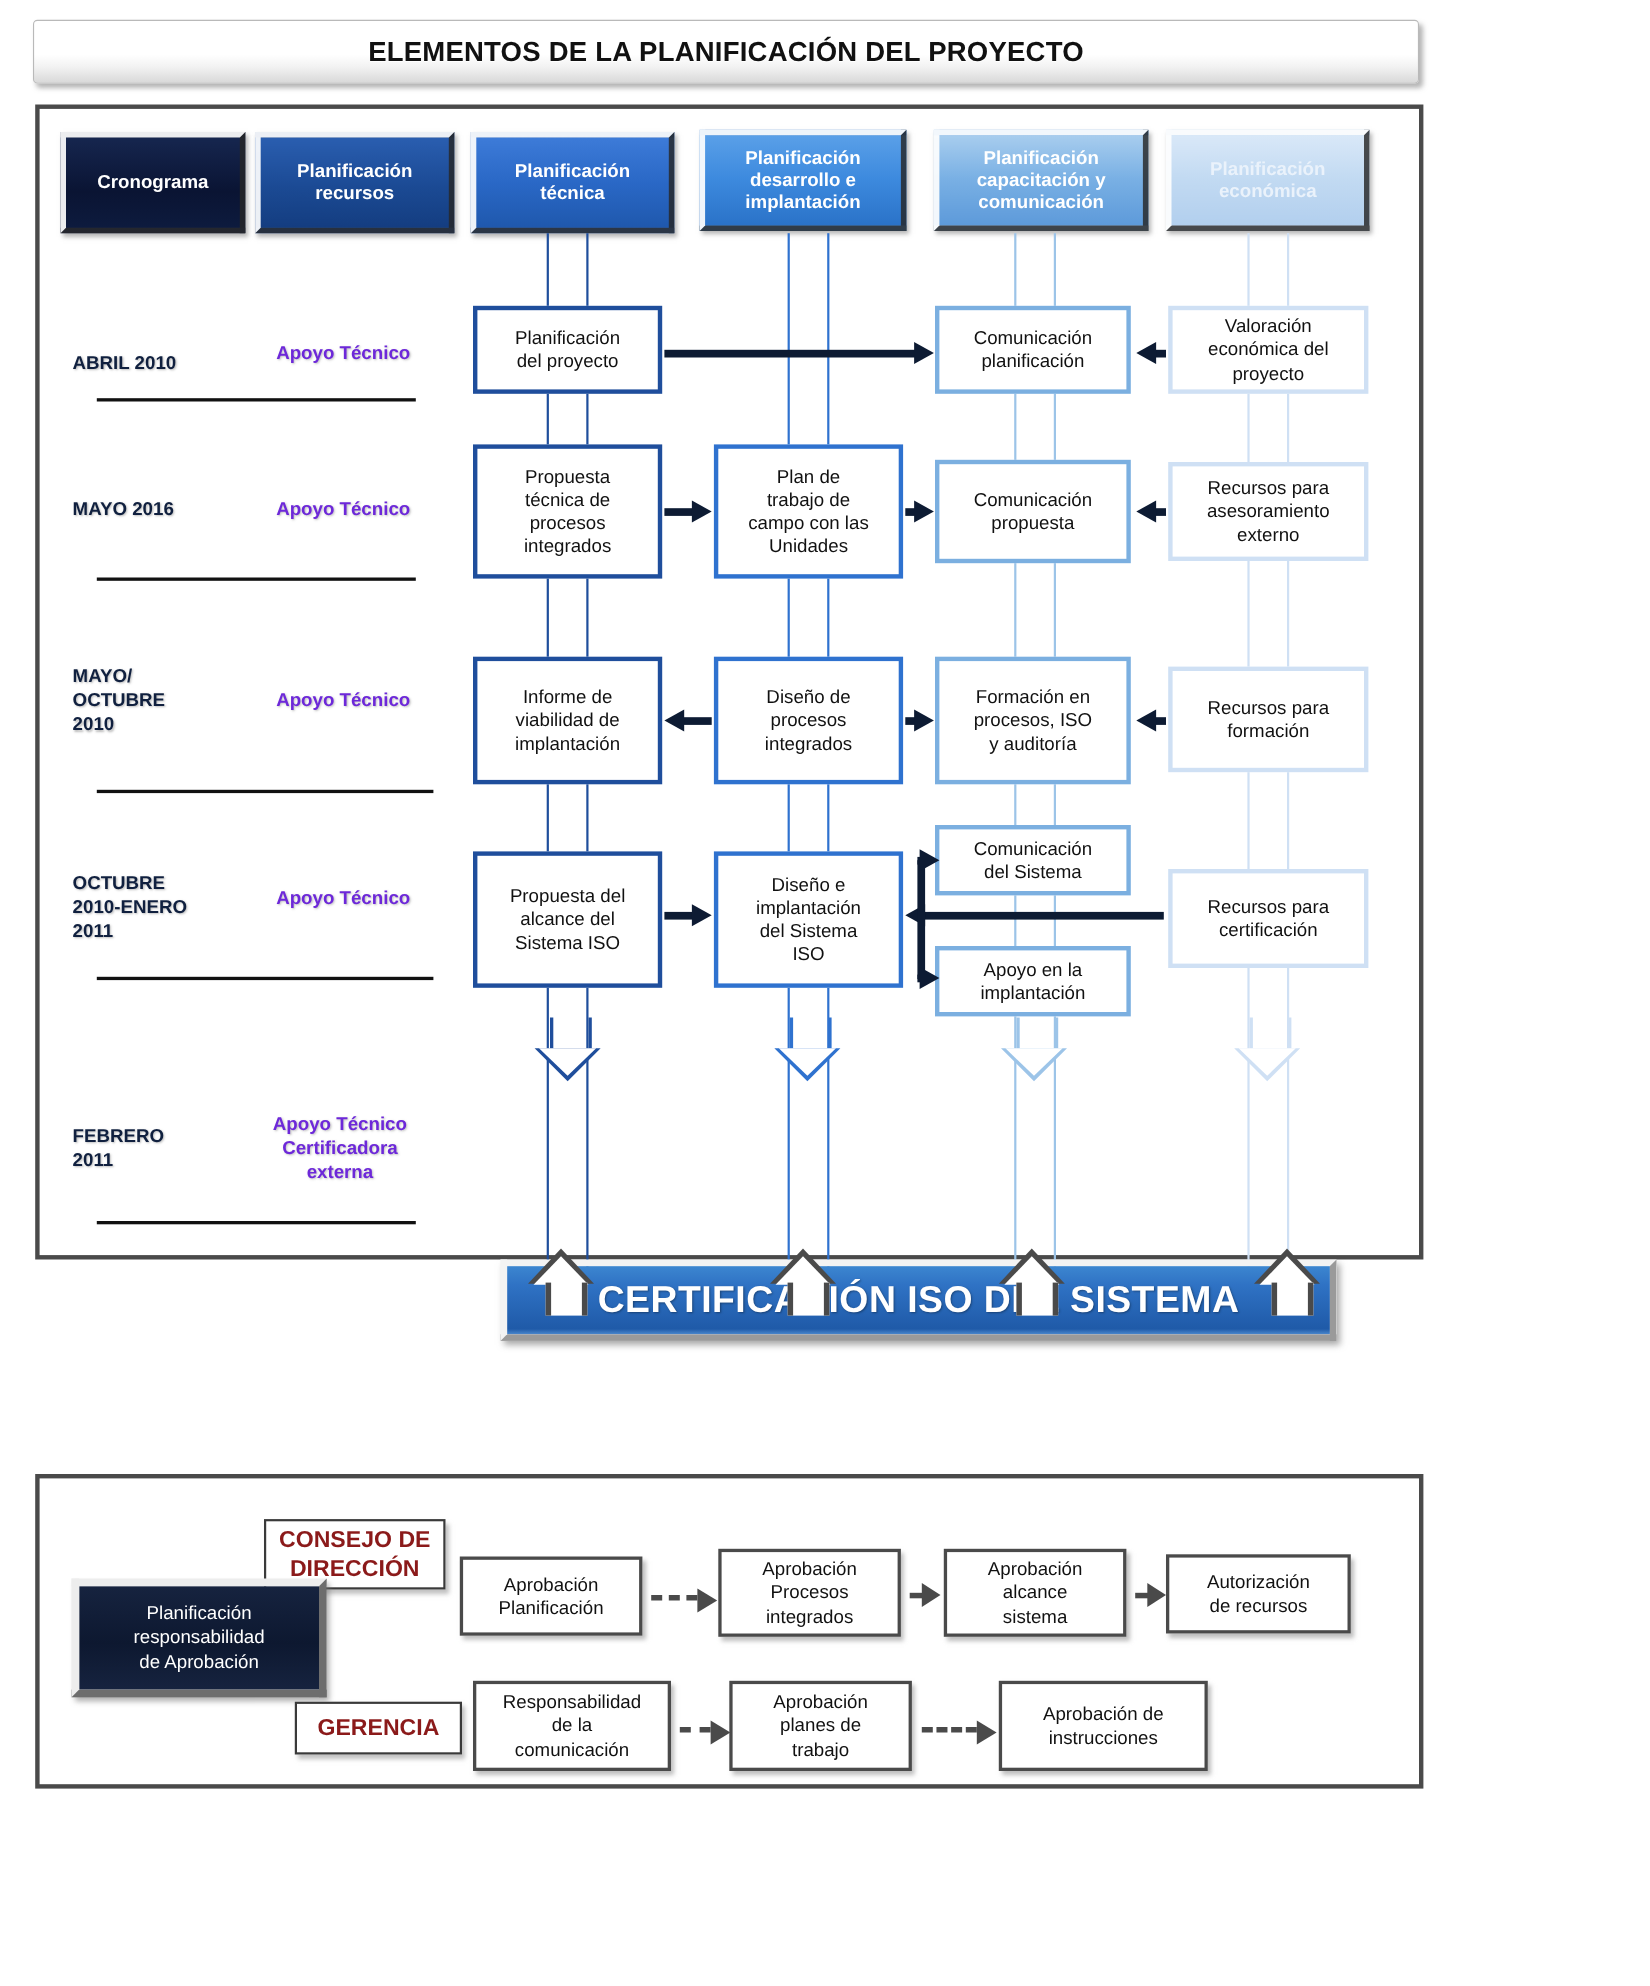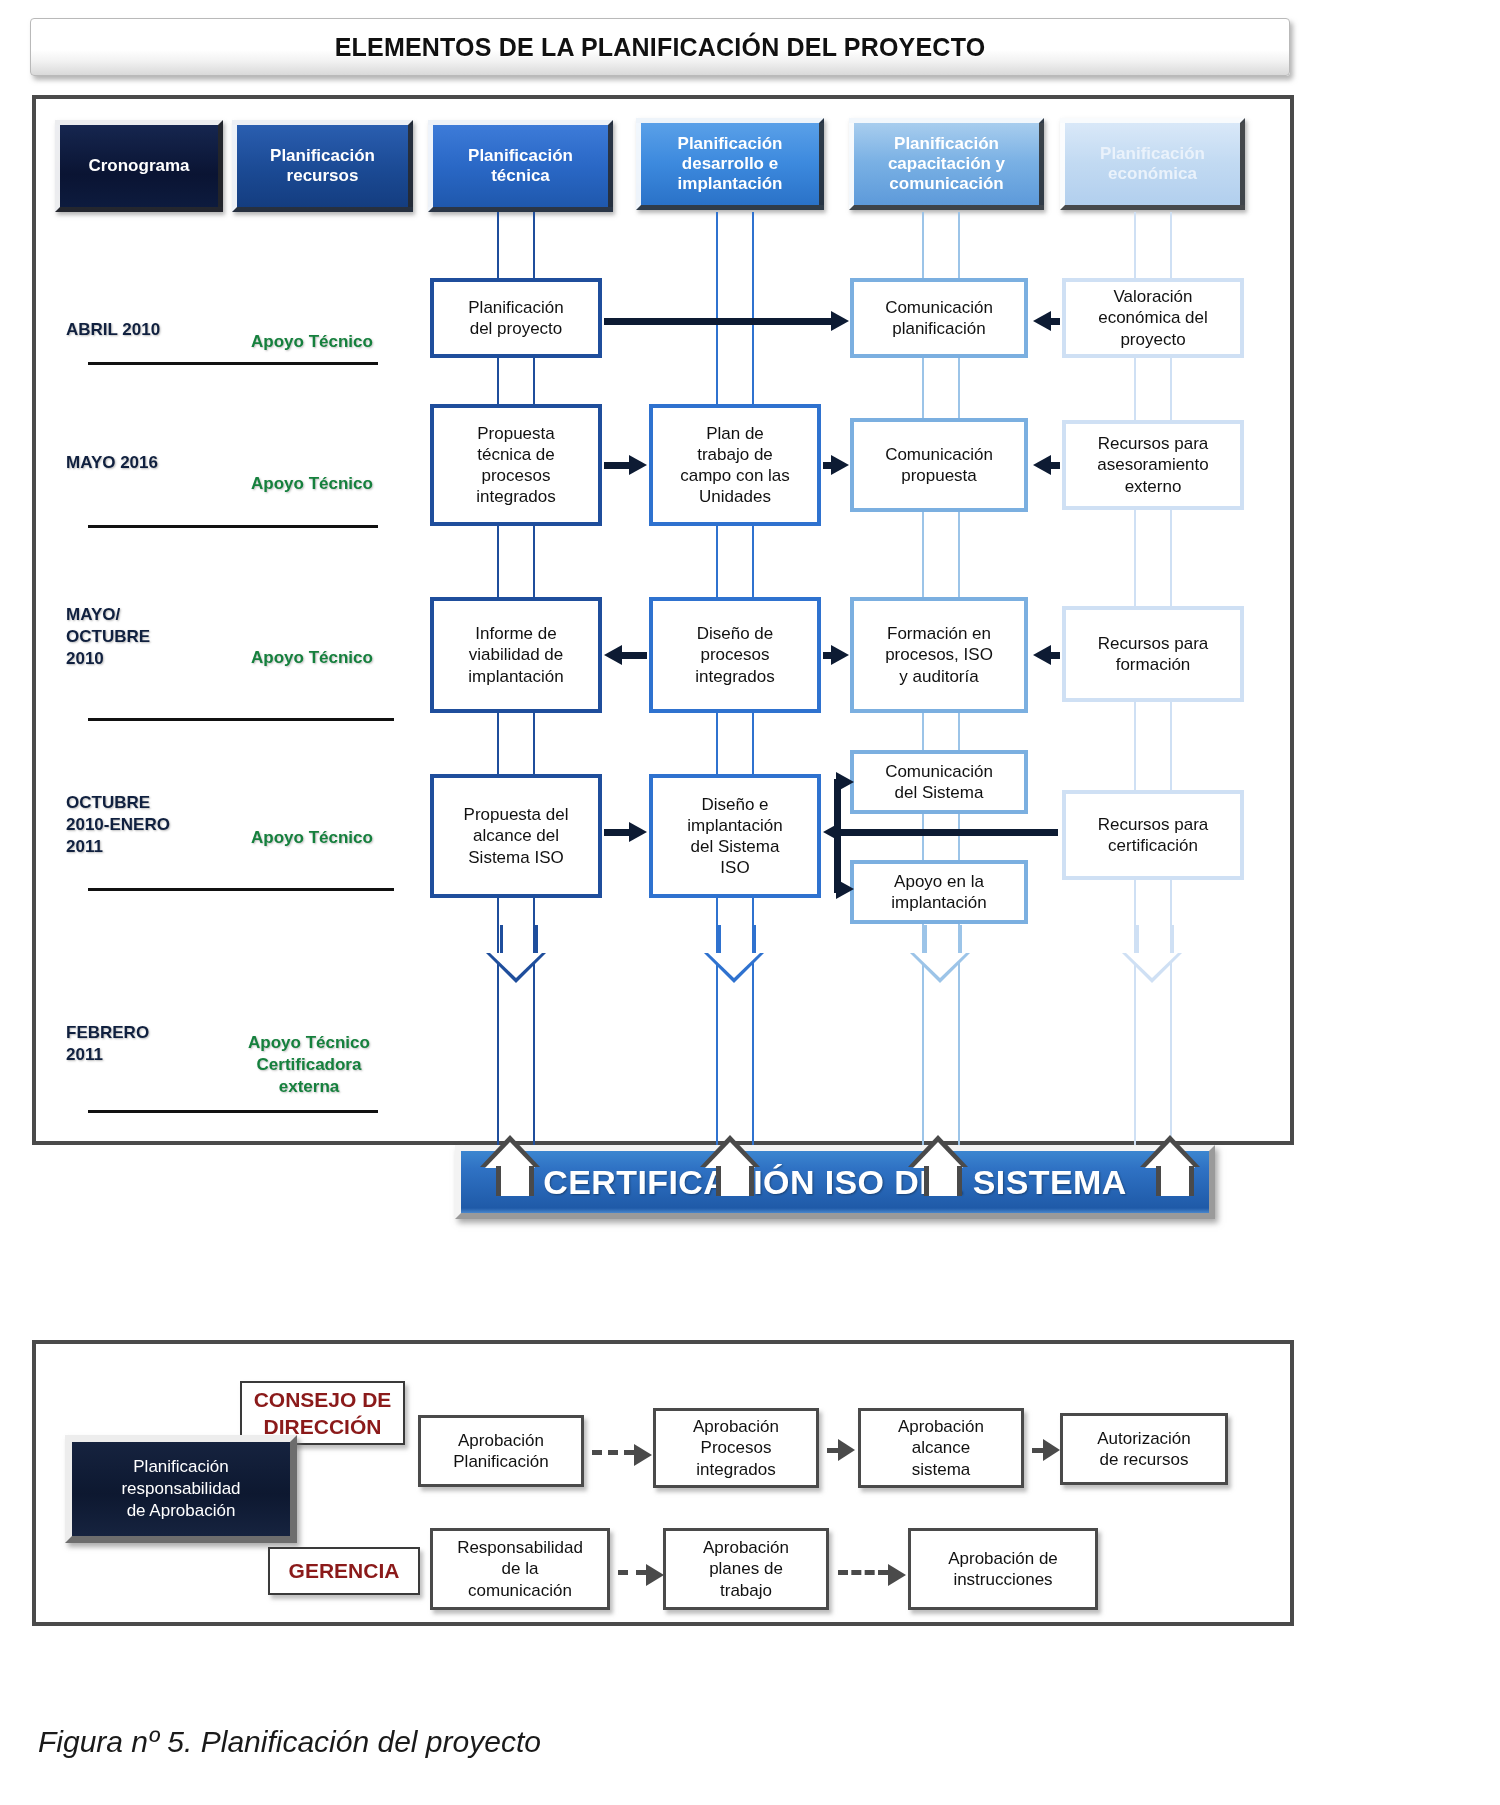--- a/index.html
+++ b/index.html
@@ -40,24 +40,23 @@
     box-shadow:2px 3px 4px rgba(110,110,110,.5);
     box-sizing:border-box;padding:0 4px;
   }
 
   
   .tl-period{
     position:absolute;font-size:17px;font-weight:bold;color:#10203f;
     line-height:1.3;text-shadow:1px 1px 2px rgba(170,170,170,.8);
   }
   .tl-role{
-    position:absolute;font-size:17px;font-weight:bold;color:#15803d;
+    position:absolute;font-size:17px;font-weight:bold;color:#6d28d9;
     line-height:1.3;text-align:center;
     text-shadow:1px 1px 2px rgba(180,180,180,.85);
-    margin-top:21px;
   }
   .tl-rule{position:absolute;height:0;border-top:3px solid #111;}
 
   
   .pbox{
     position:absolute;background:#fff;box-sizing:border-box;
     display:flex;align-items:center;justify-content:center;text-align:center;
     font-size:17px;color:#111;line-height:1.25;padding:3px 5px;
   }
   .pbox.c1{border:4px solid #1f4e9c;}
@@ -376,15 +375,14 @@
 comunicación</div>
   <div class="abox" style="left:663px;top:1528px;width:166px;height:82px;white-space:pre;">Aprobación
 planes de
 trabajo</div>
   <div class="abox" style="left:908px;top:1528px;width:190px;height:82px;white-space:pre;">Aprobación de
 instrucciones</div>
 
   <div class="dash-arrow" style="left:618px;top:1570px;width:28px;"></div>
   <div class="dash-arrow" style="left:838px;top:1570px;width:50px;"></div>
 
-  <div class="caption">Figura nº 5. Planificación del proyecto</div>
 
 </div>
 
 </body></html>

